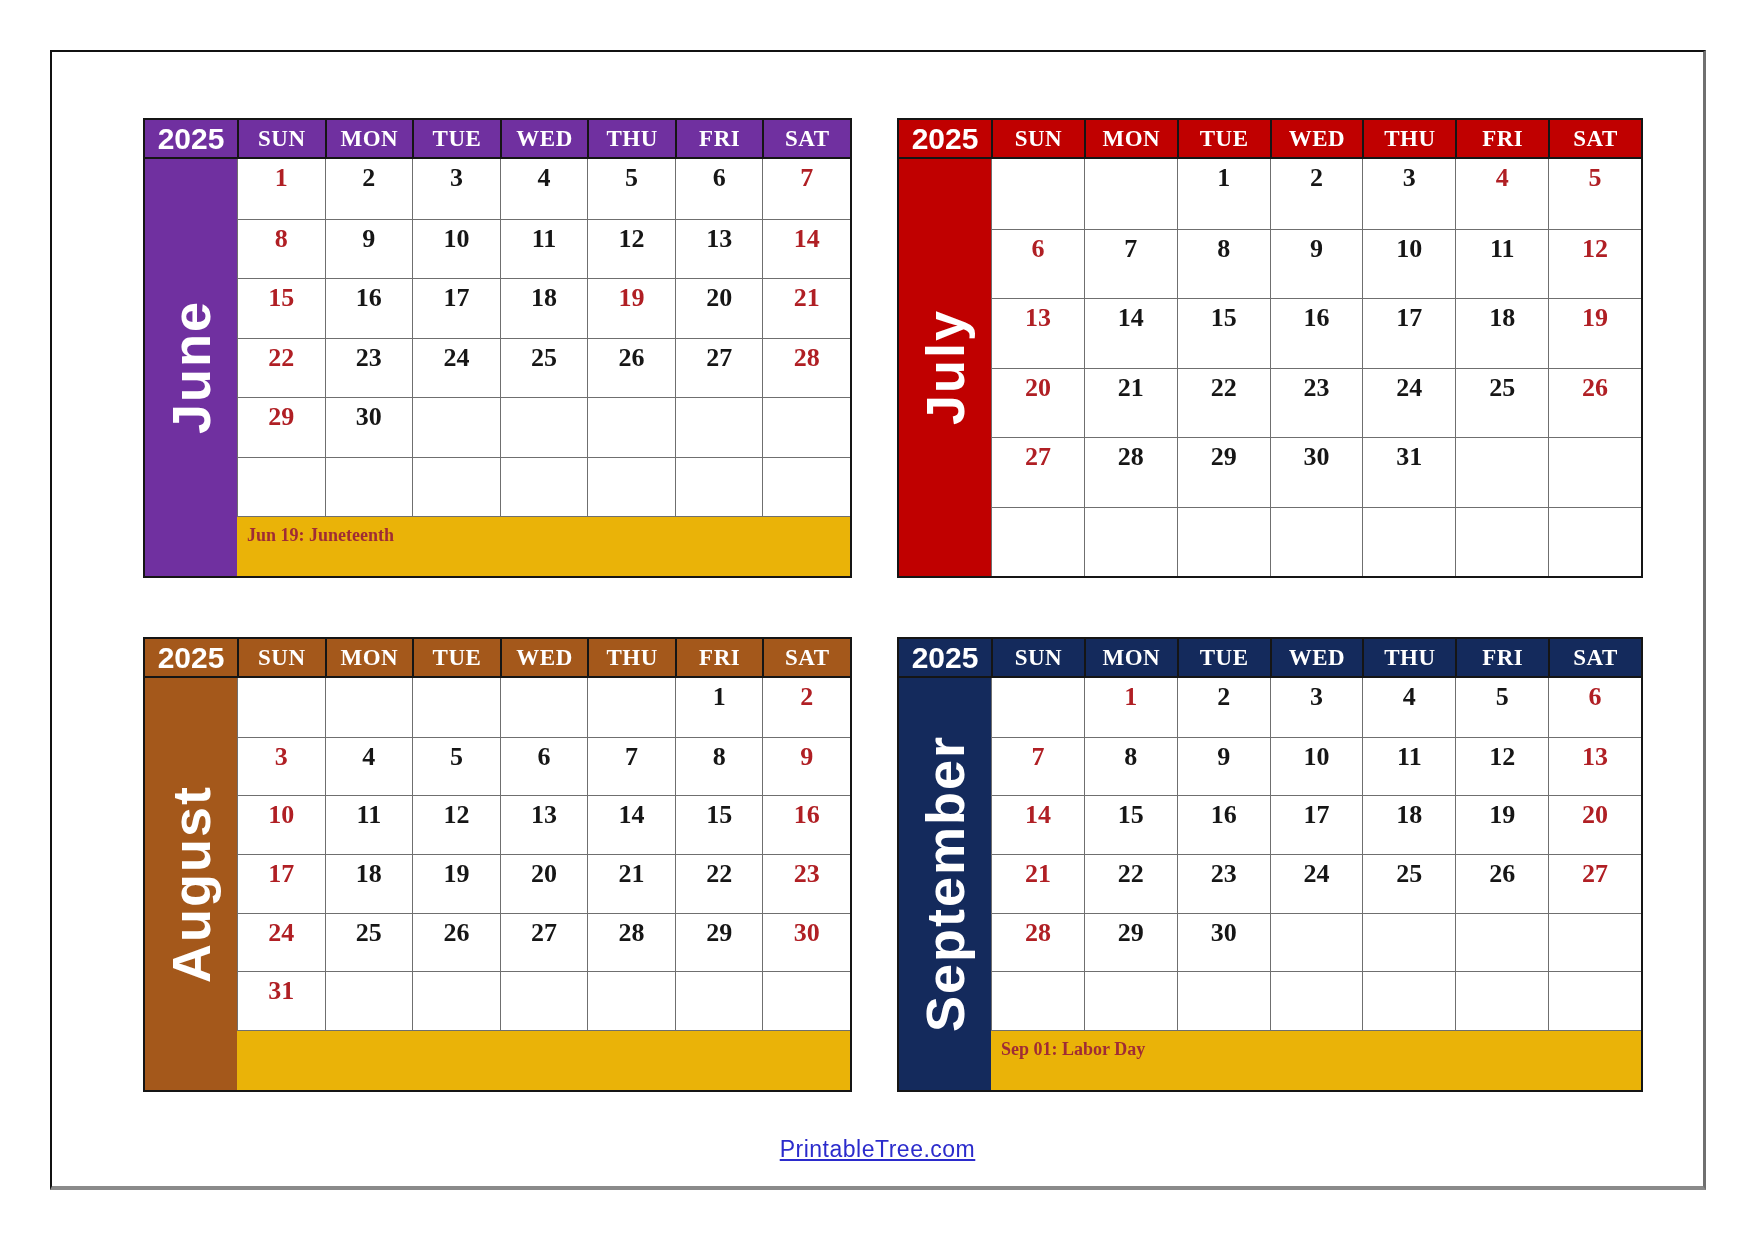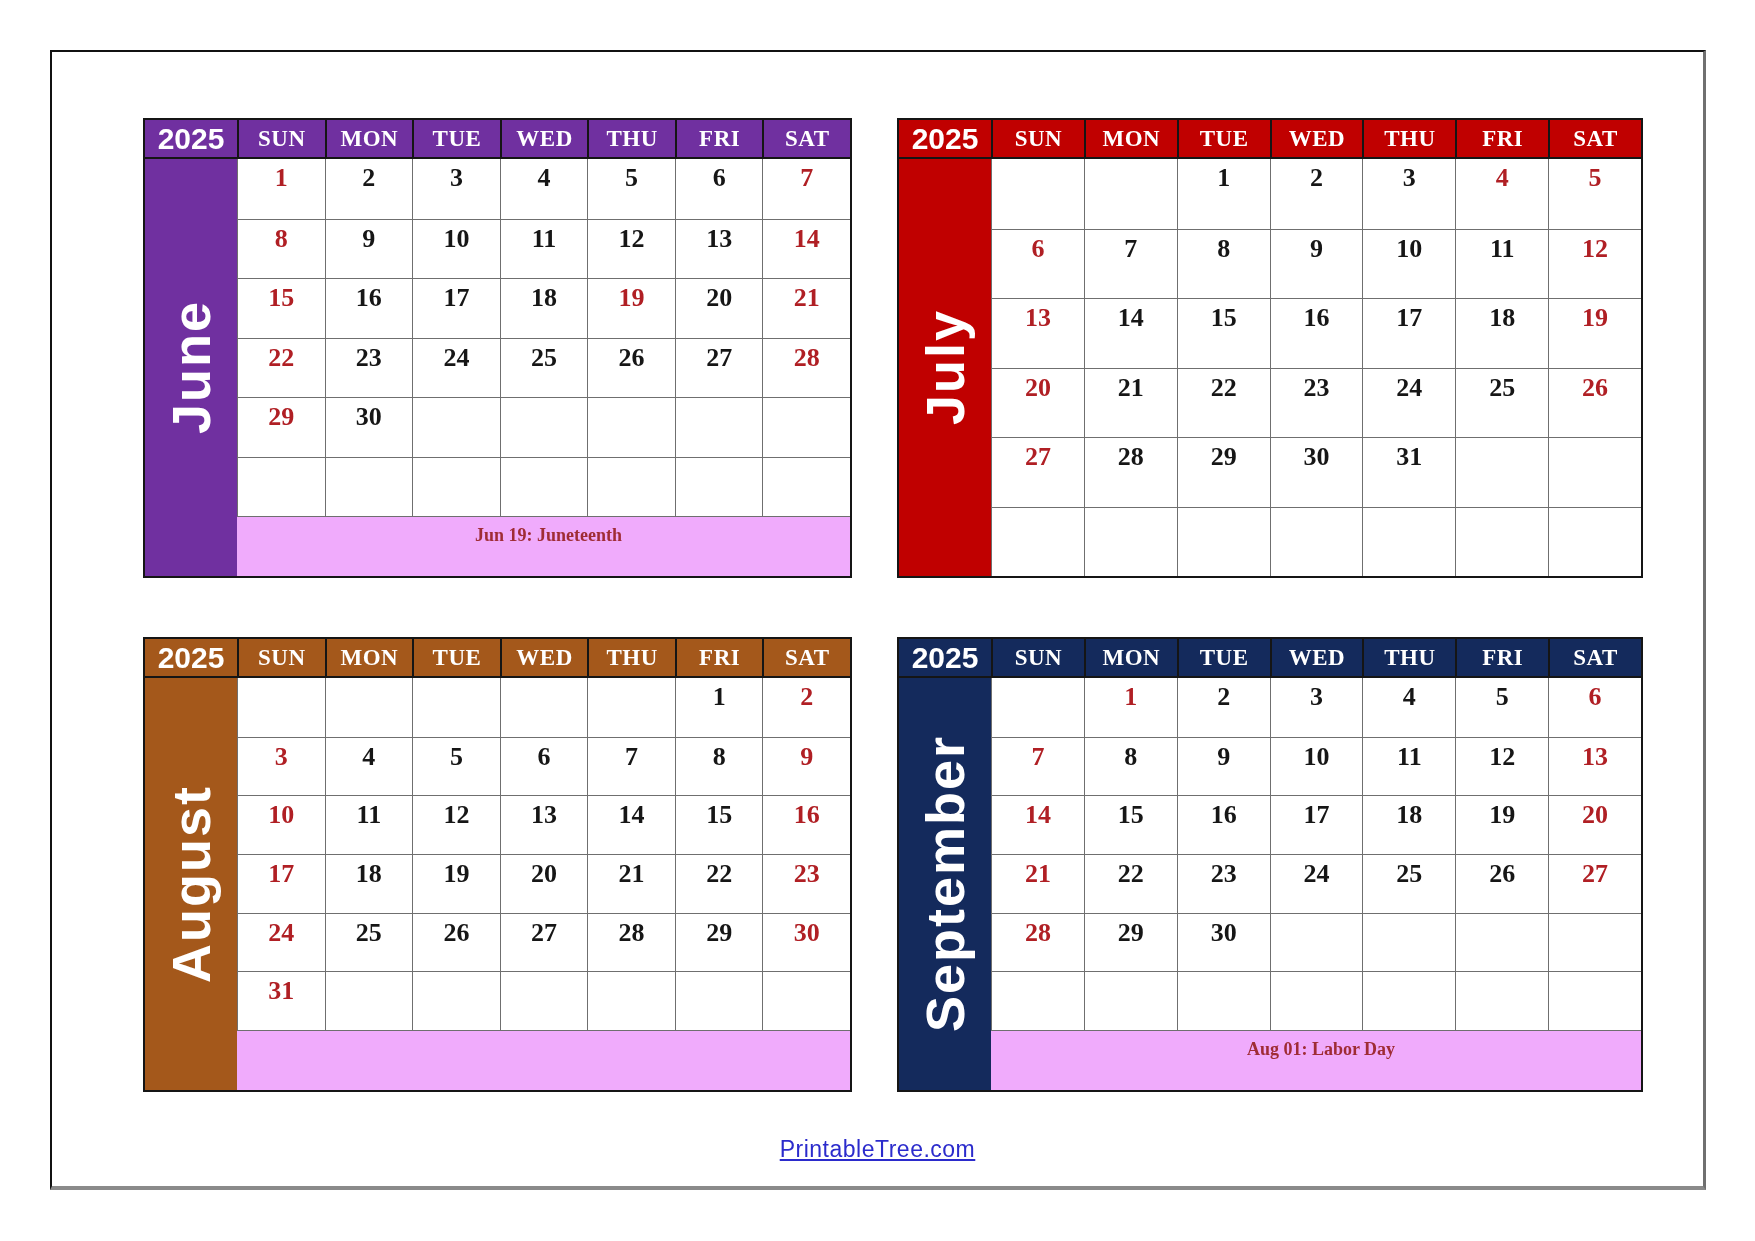--- a/index.html
+++ b/index.html
@@ -23,21 +23,21 @@
   .sidebar{flex:0 0 92px;background:var(--accent);display:flex;align-items:center;justify-content:center;}
   .month-label{writing-mode:vertical-rl;transform:rotate(180deg);color:#ffffff;
          font-family:"Liberation Sans",sans-serif;font-weight:bold;font-size:54px;letter-spacing:2px;}
   .cal-right{flex:1;display:flex;flex-direction:column;min-width:0;}
   .weeks{flex:1;display:grid;grid-template-columns:repeat(7,1fr);grid-template-rows:repeat(6,1fr);}
   .dcell{border-left:1px solid #6f6f6f;border-top:1px solid #6f6f6f;background:#ffffff;
          display:flex;justify-content:center;align-items:flex-start;padding-top:5px;}
   .weeks .dcell:nth-child(-n+7){border-top:none;}
   .dnum{font-family:"Liberation Serif",serif;font-weight:bold;font-size:26px;line-height:1.1;color:#161616;}
   .dcell.red .dnum{color:var(--red);}
-  .note-row{flex:0 0 60px;border-top:1px solid #6f6f6f;padding:8px 0 4px 10px;background:#f0abfc;text-align:center;}
+  .note-row{flex:0 0 60px;border-top:1px solid #6f6f6f;padding:8px 0 4px 10px;background:#eab308;}
   .note-text{font-family:"Liberation Serif",serif;font-weight:bold;font-size:18px;color:var(--note-red);}
   
   .footer{position:absolute;left:0;top:1136px;width:100%;text-align:center;}
   .footer a{font-family:"Liberation Sans",sans-serif;font-size:23px;letter-spacing:0.5px;
             color:var(--link-blue);text-decoration:underline;cursor:pointer;text-align:center;}
 </style>
 </head>
 <body>
 
 <div class="page">
@@ -547,21 +547,21 @@
             <div class="dcell"></div>
             <div class="dcell"></div>
             <div class="dcell"></div>
             <div class="dcell"></div>
             <div class="dcell"></div>
             <div class="dcell"></div>
             <div class="dcell"></div>
             <div class="dcell"></div>
           </div>
         <div class="note-row">
-          <span class="note-text">Aug 01: Labor Day</span>
+          <span class="note-text">Sep 01: Labor Day</span>
         </div>
       </div>
     </div>
   </div>
 
   <div class="footer">
     <a>PrintableTree.com</a>
   </div>
 </div>
 

